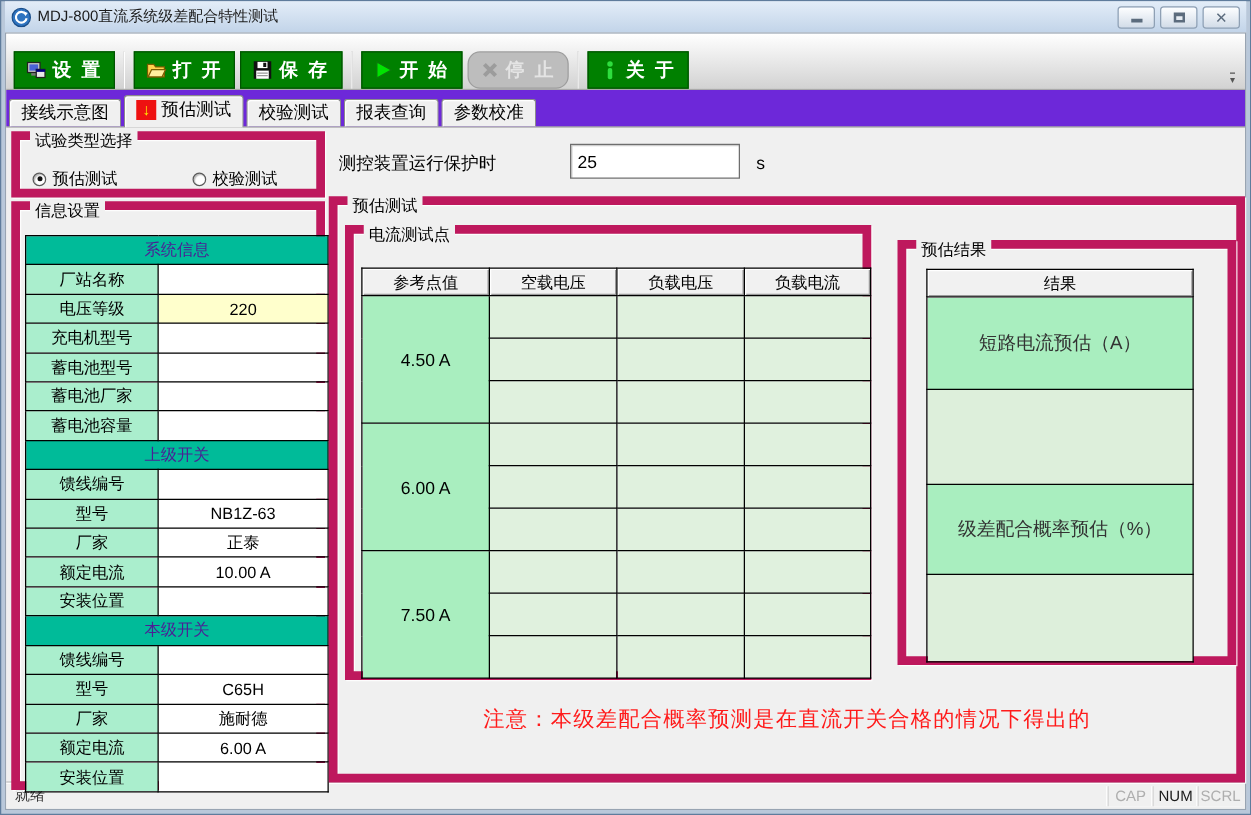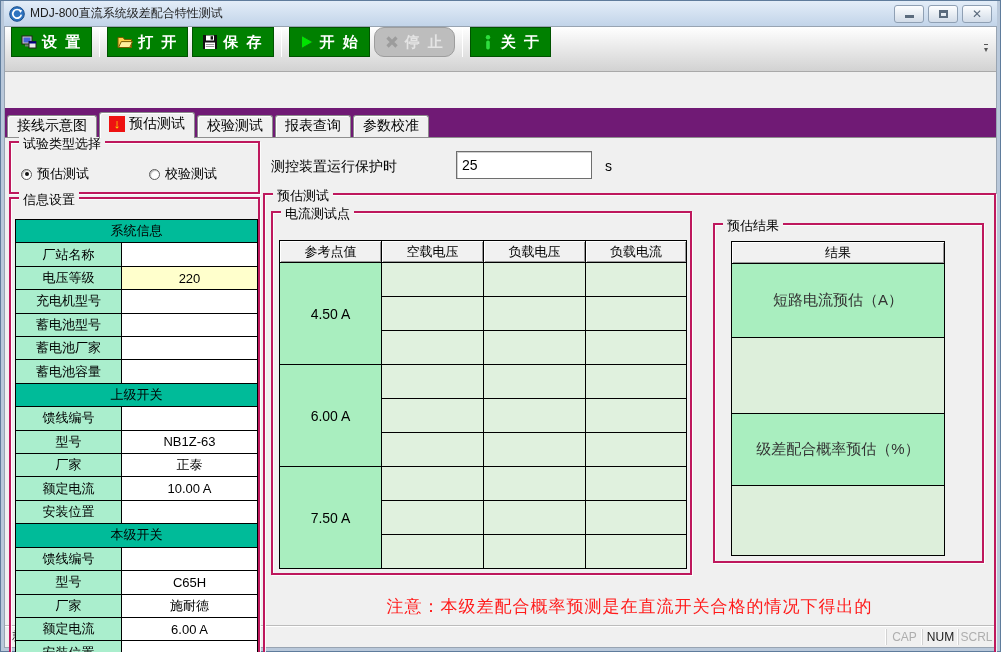--- a/index.html
+++ b/index.html
@@ -17,65 +17,65 @@
     background:linear-gradient(#fdfeff,#d2dce8); display:flex; align-items:center;
     justify-content:center; cursor:default; }
   .glyph-min { width:9px; height:3px; background:#5b6b7d; margin-top:6px; }
   .glyph-max { width:9px; height:8px; border:2px solid #5b6b7d; border-top-width:3px; }
   .glyph-close { font-size:12px; font-weight:bold; color:#5b6b7d; line-height:1; }
   
   .app { flex:1 1 auto; display:flex; flex-direction:column; background:#f0f0f0;
     border:1px solid #98a4b2; }
   
   .toolbar { height:45px; background:linear-gradient(#ffffff,#d2d2d2);
-    border-bottom:1px solid #a9a9a9; display:flex; align-items:flex-start; padding:0 4px; }
+    border-bottom:1px solid #a9a9a9; display:flex; align-items:flex-end; padding:0 4px; }
   .tb-btn { height:30px; display:inline-flex; align-items:center; gap:5px; padding:0 9px;
     background:var(--toolbar-button-bg,#008000); border:1px solid #005300; margin:0 2px;
     color:#fff; font-weight:bold; font-size:15px; letter-spacing:2px; cursor:default; }
   .tb-btn.disabled { background:#bdbdbd; border-color:#9d9d9d; color:#e4e4e4;border-radius:10px; }
   .tb-icon { width:16px; height:16px; display:inline-block; }
   .tb-icon svg { width:16px; height:16px; display:block; }
   .tb-sep { width:1px; height:30px; background:#9b9b9b; border-right:1px solid #fff;
     margin:0 5px; }
   .tb-overflow { margin-left:auto; width:12px; height:30px; display:flex; flex-direction:column;
     align-items:center; justify-content:flex-end; color:#555; font-size:8px; padding-bottom:3px; }
   .tb-overflow i { font-style:normal; border-top:1px solid #555; }
   
   .tabstrip { height:29px; display:flex; align-items:flex-end; padding:3px 2px 0;
-    background:#701a75; position:relative; z-index:2;margin-top:36px; }
+    background:#6d28d9; position:relative; z-index:2; }
   .tab { display:flex; align-items:center; gap:4px; height:22px; padding:0 9px 2px;
     border:1px solid #8b8b8b; border-bottom:none; border-radius:3px 3px 0 0;
     background:#f0f0f0; box-shadow:inset 1px 1px 0 #fff; margin-right:2px;
     font-size:14px; cursor:default; }
   .tab.active { height:26px; margin-bottom:-1px; padding-bottom:3px; z-index:3; position:relative; }
   .tab-icon { width:16px; height:16px; background:var(--tab-icon-bg,#e11);
     color:var(--tab-icon-arrow,#fe0); font-weight:bold; font-size:13px; line-height:16px;
     text-align:center; }
   
   .content { flex:1 1 auto; position:relative; background:#f0f0f0;
     border-top:1px solid #8e8e8e; }
-  .groupbox { position:absolute; border:2px solid #be185d;
+  .groupbox { position:absolute; border:7px solid #be185d;
     box-shadow:inset 1px 1px 0 rgba(255,255,255,.85), 1px 1px 0 rgba(255,255,255,.85); }
   .groupbox > .legend { position:absolute; top:-8px; left:8px; background:#f0f0f0;
     padding:0 4px; font-size:13px; white-space:nowrap; }
   
   .radio-row { position:absolute; left:10px; top:22px; right:6px; display:flex; }
   .radio-opt { display:flex; align-items:center; gap:5px; font-size:13px; }
   .radio-opt + .radio-opt { margin-left:60px; }
   .radio { width:11px; height:11px; border-radius:50%; border:1px solid #5a5a5a;
     background:#fff; box-shadow:inset 1px 1px 1px #b9b9b9; position:relative; }
   .radio.checked::after { content:''; position:absolute; left:2.5px; top:2.5px;
     width:4px; height:4px; border-radius:50%; background:#111; }
   
   table { border-collapse:collapse; table-layout:fixed; }
   th, td { border:1px solid #000; text-align:center; font-size:13px; font-weight:normal;
     overflow:hidden; white-space:nowrap; padding:0 2px; }
   th { background:#f1f1f1; box-shadow:inset 1px 1px 0 #fff, inset -1px -1px 0 #9a9a9a; }
   .info-table { width:242px; height:446px; position:absolute; left:4px; top:20px; }
-  .info-table td.section { background:var(--section-header-bg,#00bb99); color:#000000; }
+  .info-table td.section { background:var(--section-header-bg,#00bb99); color:#4c1d95; }
   .info-table td.pname { background:var(--param-cell-bg,#aaeecd); }
   .info-table td.pval { background:#fff; }
   .info-table td.pval.hl { background:var(--highlight-cell-bg,#ffffcc); }
   .cp-table { width:407px; position:absolute; left:6px; top:27px; }
   .cp-table th { height:22px; }
   .cp-table td.cell { background:var(--data-cell-bg,#e0f1de); height:34px; }
   .cp-table td.ref { background:var(--ref-cell-bg,#aaeebf); font-size:14px; }
   .res-table { width:214px; position:absolute; left:16px; top:16px; }
   .res-table th { height:22px; }
   .res-table td.dark { background:var(--ref-cell-bg,#aaeebf); font-size:15px; color:#333; }

